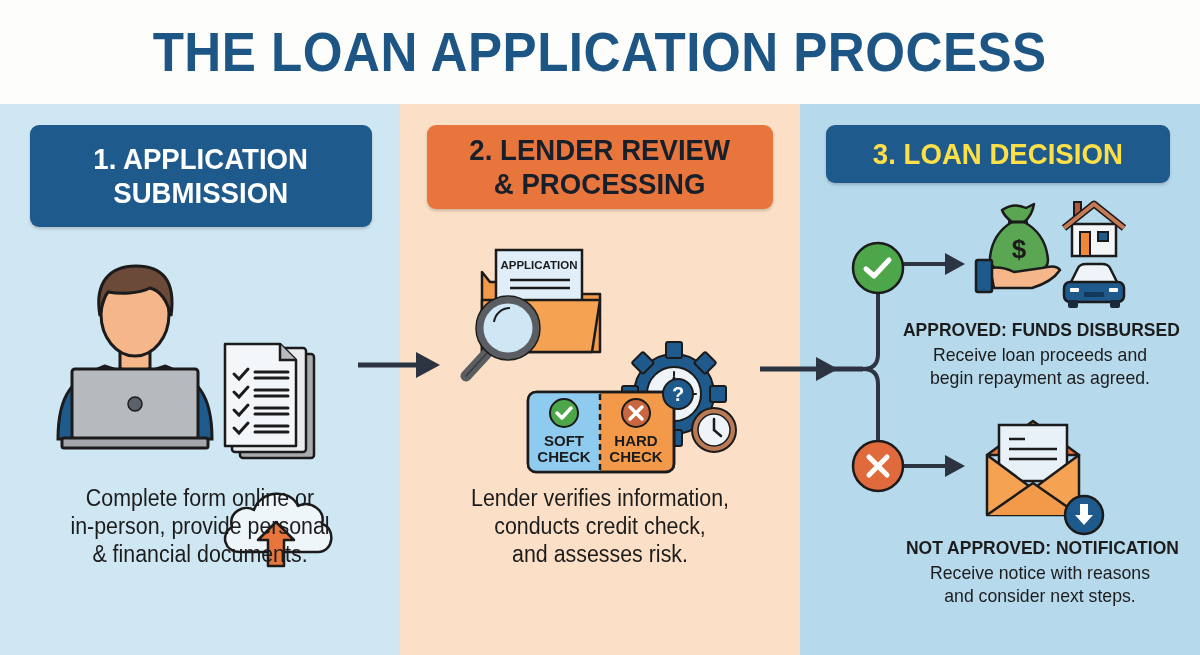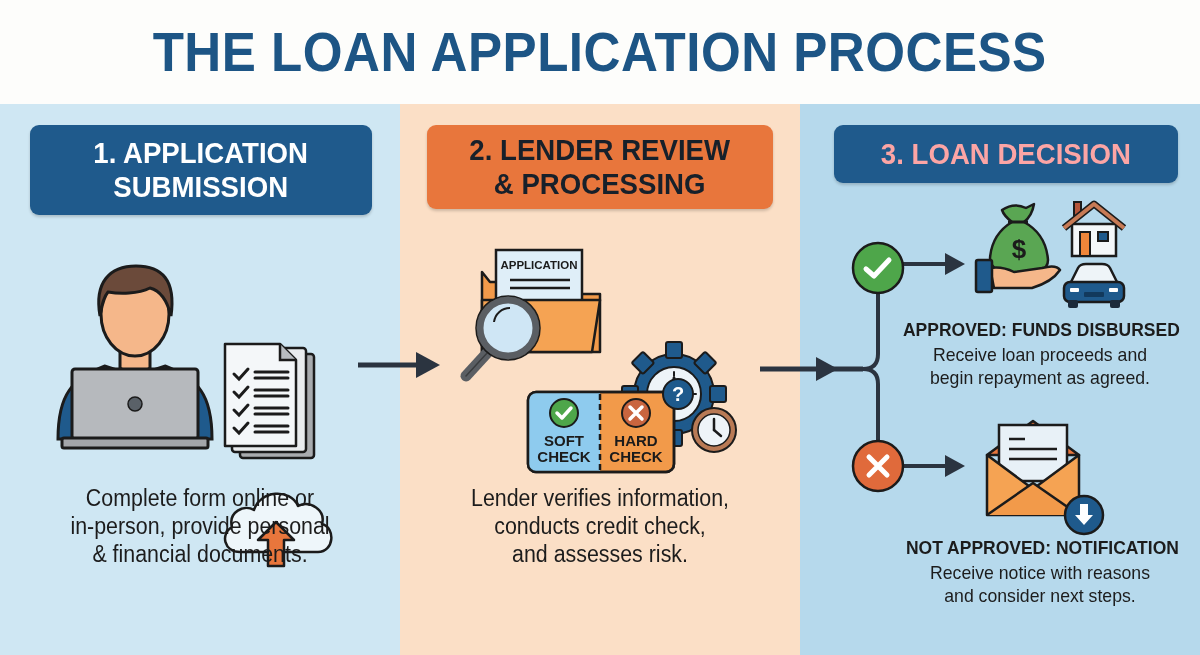--- a/index.html
+++ b/index.html
@@ -18,23 +18,23 @@
   .panel { position: absolute; top: 104px; height: 551px; }
   .panel-1 { left: 0; width: 400px; background: #cfe7f3; }
   .panel-2 { left: 400px; width: 436px; background: #fbdfc6; }
   .panel-3 { left: 800px; width: 400px; background: #b6d9ec; }
 
   .step-header {
     position: absolute; border-radius: 9px; display: flex; align-items: center; justify-content: center;
     text-align: center; font-weight: 700; line-height: 1.12;
     box-shadow: 0 2px 3px rgba(0,0,0,0.18);
   }
-  .panel-1 .step-header { left: 30px; top: 21px; width: 342px; height: 90px; background: #1f5a8c; color: #ffffff; font-size: 30px; }
+  .panel-1 .step-header { left: 30px; top: 21px; width: 342px; height: 102px; background: #1f5a8c; color: #ffffff; font-size: 30px; }
   .panel-2 .step-header { left: 27px; top: 21px; width: 346px; height: 84px; background: #e8763c; color: #17202a; font-size: 30px; }
-  .panel-3 .step-header { left: 26px; top: 21px; width: 344px; height: 58px; background: #1f5a8c; color: #fca5a5; font-size: 30px; margin-left: 8px; }
+  .panel-3 .step-header { left: 26px; top: 21px; width: 344px; height: 58px; background: #1f5a8c; color: #fde047; font-size: 30px; }
   .step-header span { display: block; transform: scaleX(0.92); }
 
   .desc {
     position: absolute; text-align: center; color: #1c1c1c; font-size: 23px; line-height: 1.22;
     transform: scaleX(0.93); transform-origin: center;
   }
   .panel-1 .desc { left: 10px; top: 380px; width: 380px; }
   .panel-2 .desc { left: 10px; top: 380px; width: 380px; }
 
   .outcome-title { position: absolute; font-weight: 700; font-size: 19px; color: #1c1c1c; white-space: nowrap; transform: scaleX(0.92); transform-origin: left; }

